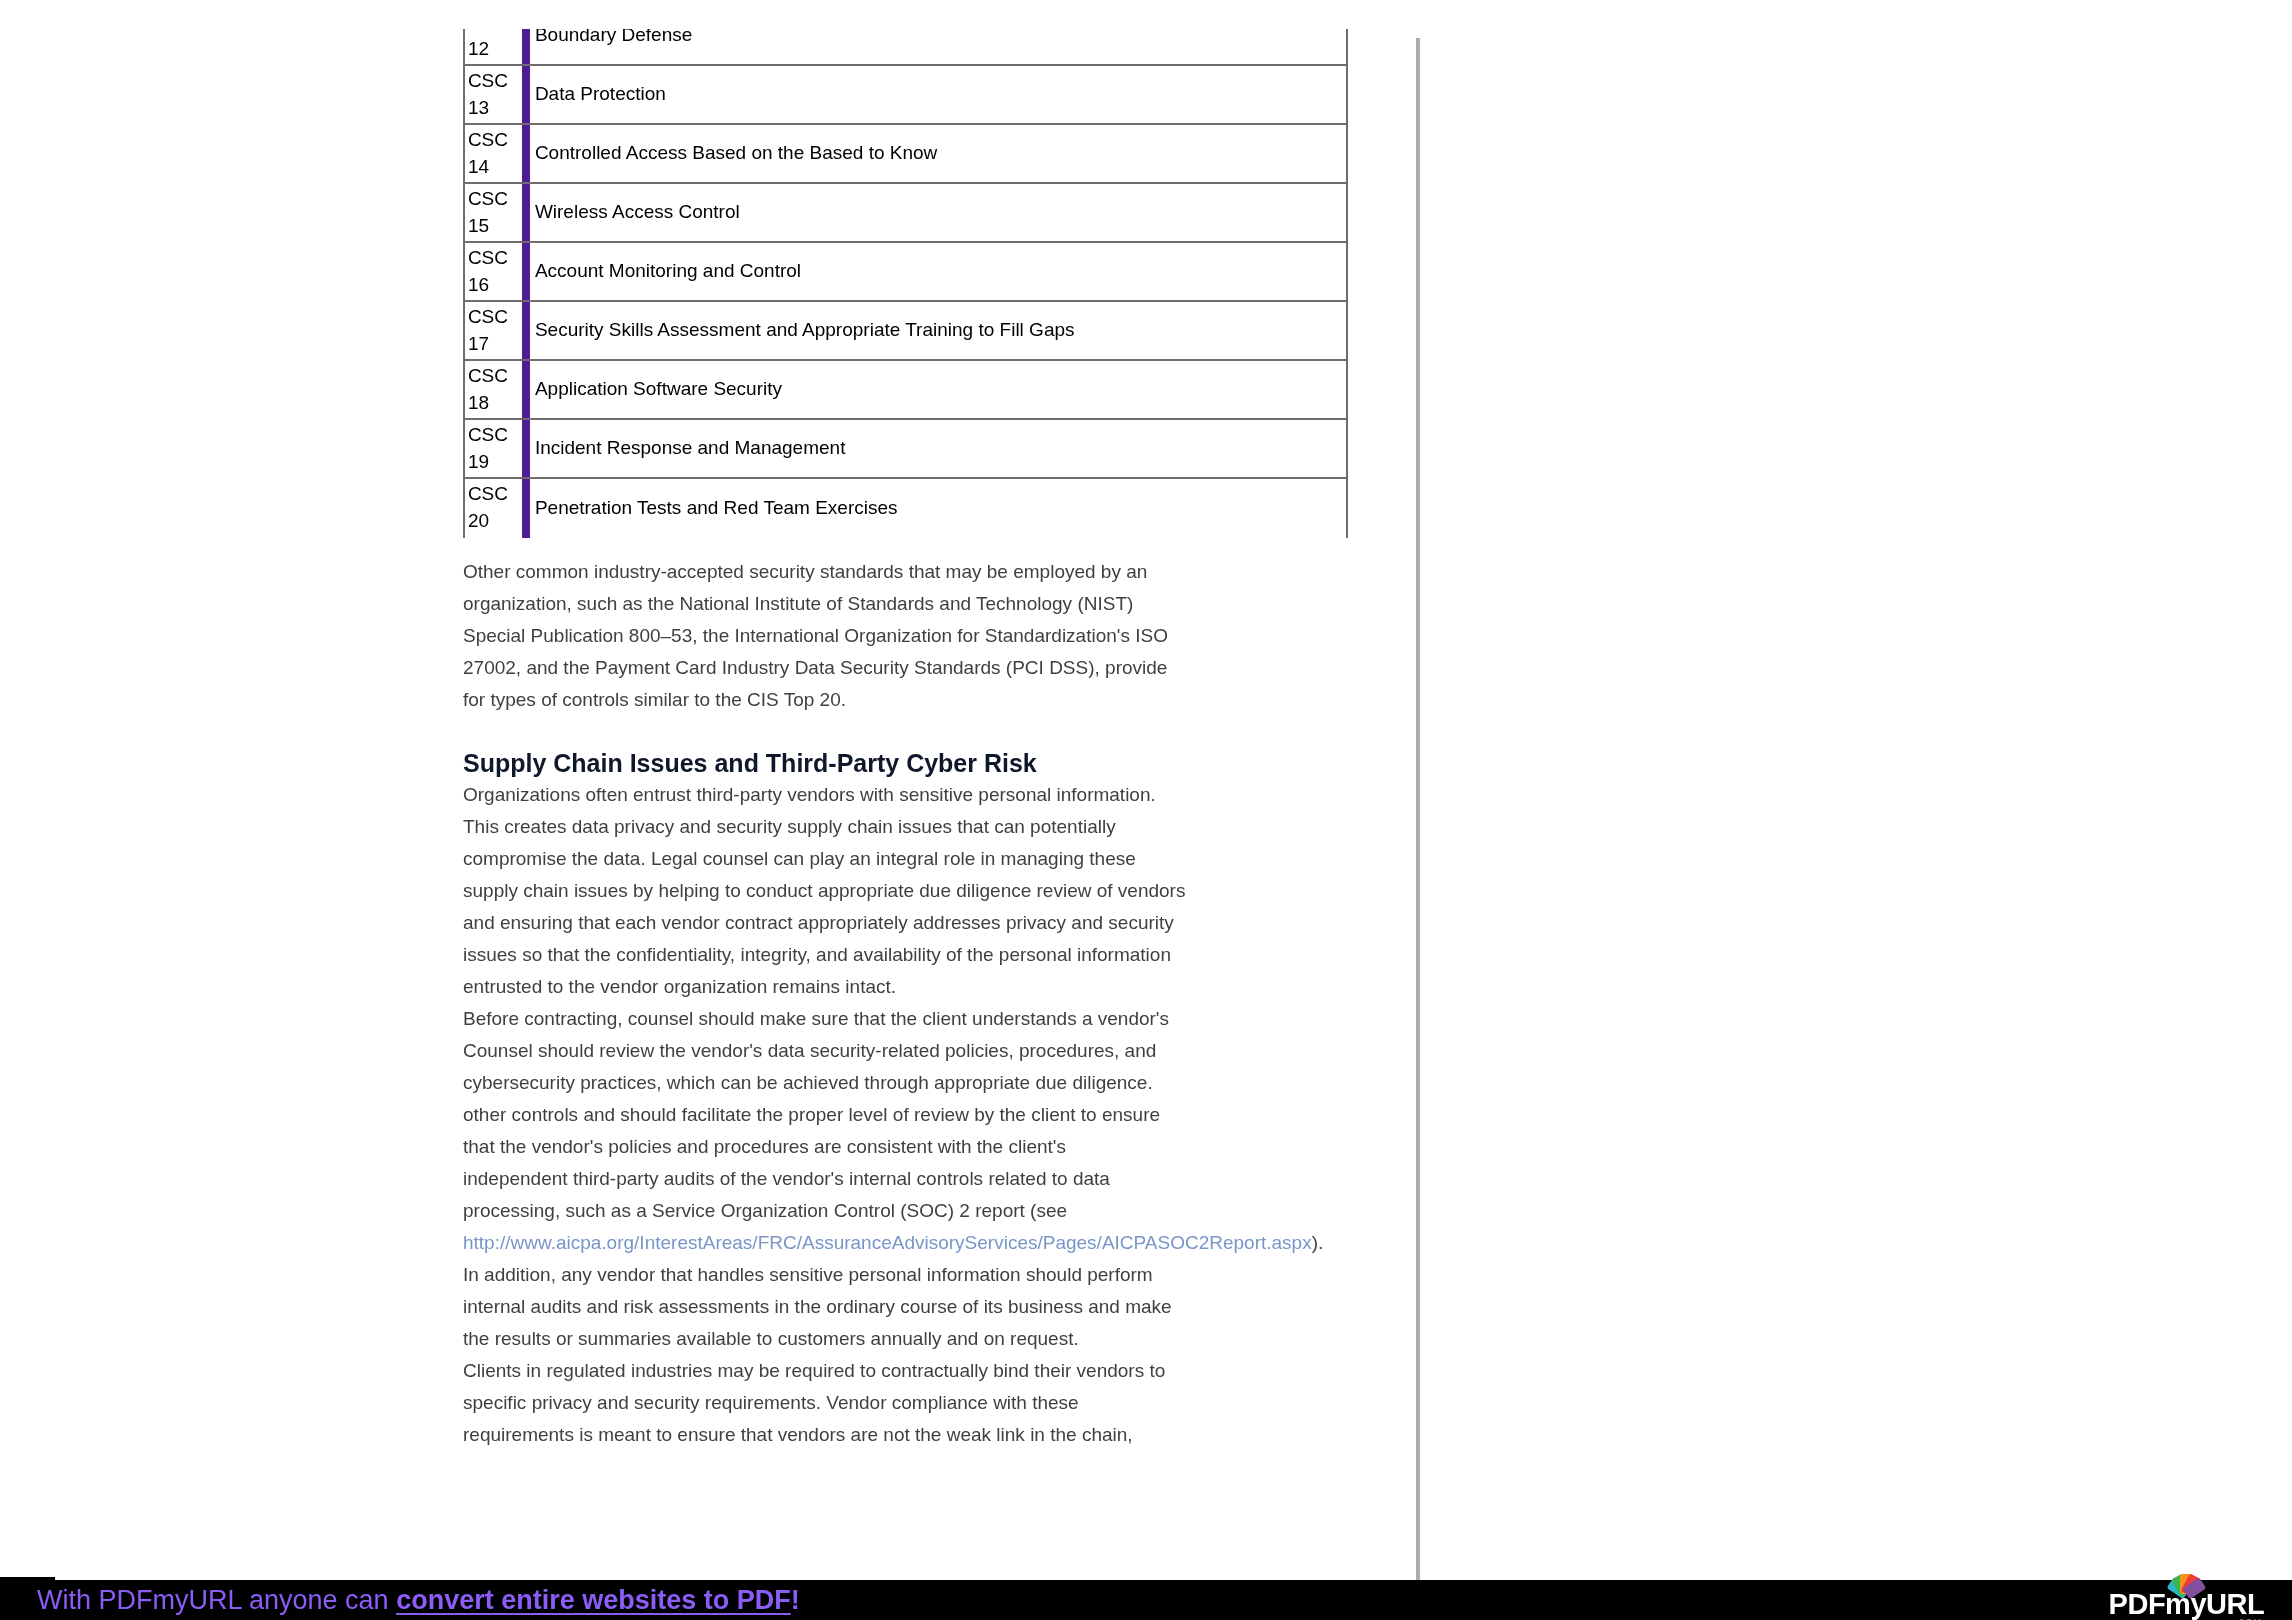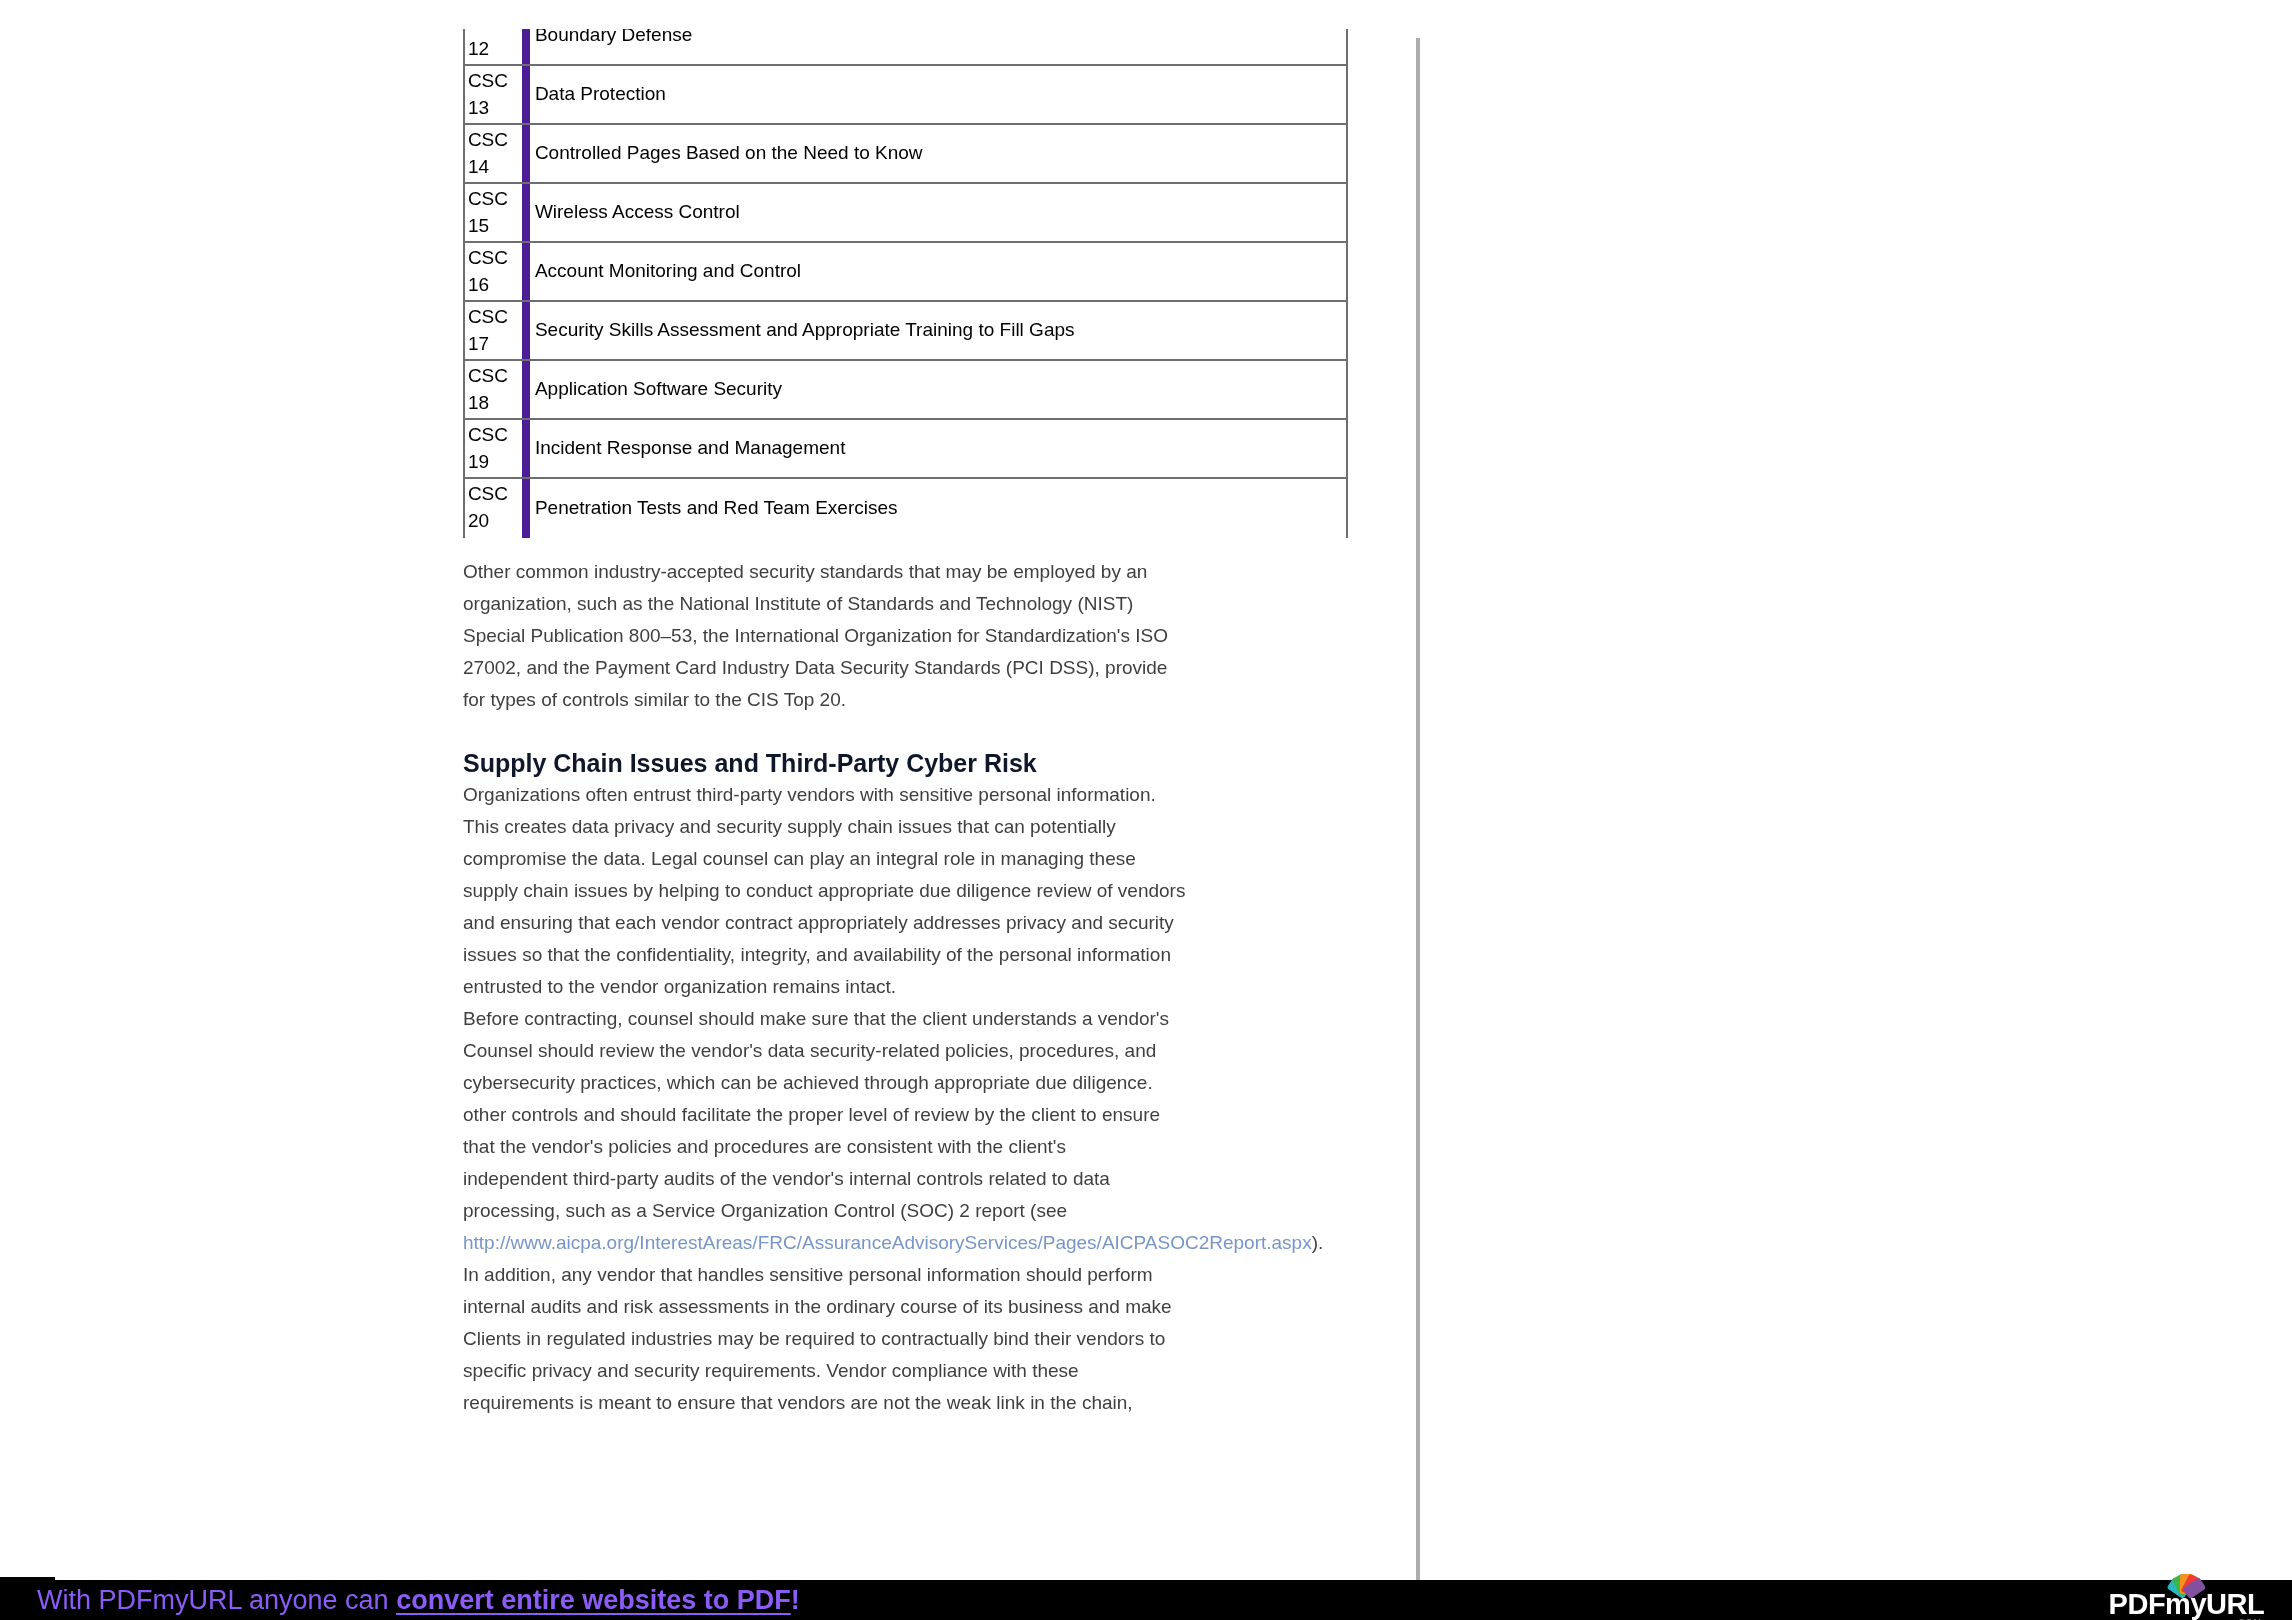--- a/index.html
+++ b/index.html
@@ -188,21 +188,21 @@
           <div class="csc-row">
             <div class="cell-code">CSC<br>12</div>
             <div class="cell-label">Boundary Defense</div>
           </div>
           <div class="csc-row">
             <div class="cell-code">CSC<br>13</div>
             <div class="cell-label">Data Protection</div>
           </div>
           <div class="csc-row">
             <div class="cell-code">CSC<br>14</div>
-            <div class="cell-label">Controlled Pages Based on the Need to Know</div>
+            <div class="cell-label">Controlled Access Based on the Based to Know</div>
           </div>
           <div class="csc-row">
             <div class="cell-code">CSC<br>15</div>
             <div class="cell-label">Wireless Access Control</div>
           </div>
           <div class="csc-row">
             <div class="cell-code">CSC<br>16</div>
             <div class="cell-label">Account Monitoring and Control</div>
           </div>
           <div class="csc-row">
@@ -251,20 +251,21 @@
           <div class="line">cybersecurity practices, which can be achieved through appropriate due diligence.</div>
           <div class="line">other controls and should facilitate the proper level of review by the client to ensure</div>
           <div class="line">that the vendor's policies and procedures are consistent with the client's</div>
           <div class="line">independent third-party audits of the vendor's internal controls related to data</div>
           <div class="line">processing, such as a Service Organization Control (SOC) 2 report (see</div>
         </div>
       <div class="line"><a class="doc-link" href="#">http://www.aicpa.org/InterestAreas/FRC/AssuranceAdvisoryServices/Pages/AICPASOC2Report.aspx</a><span class="link-suffix">).</span></div>
       <div>
           <div class="line">In addition, any vendor that handles sensitive personal information should perform</div>
           <div class="line">internal audits and risk assessments in the ordinary course of its business and make</div>
+          <div class="line">the results or summaries available to customers annually and on request.</div>
         </div>
     </div>
 
     <div class="para">
         <div class="line">Clients in regulated industries may be required to contractually bind their vendors to</div>
         <div class="line">specific privacy and security requirements. Vendor compliance with these</div>
         <div class="line">requirements is meant to ensure that vendors are not the weak link in the chain,</div>
       </div>
 
   </div>

